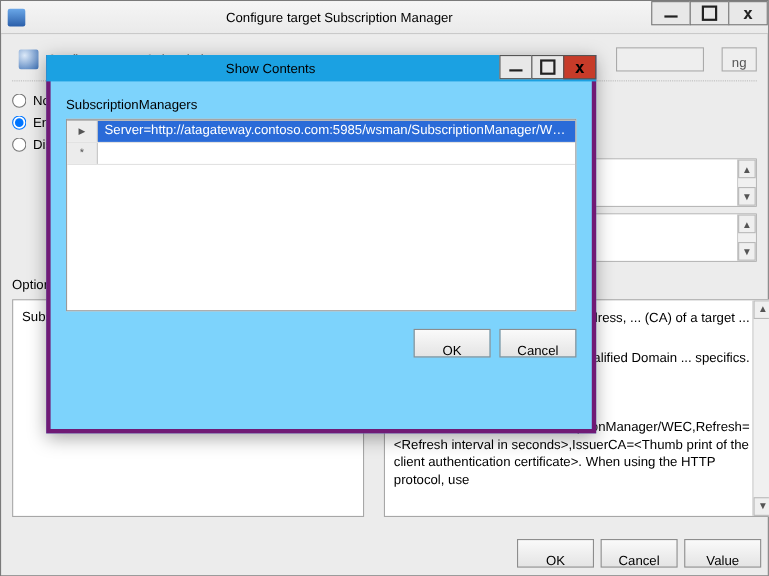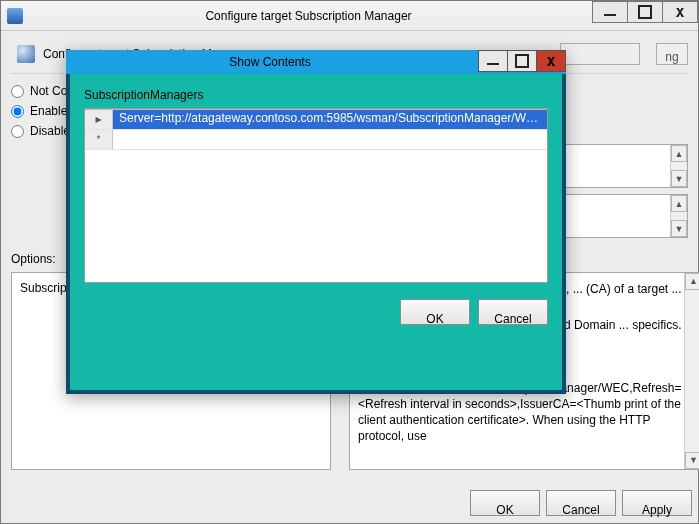--- a/index.html
+++ b/index.html
@@ -39,21 +39,21 @@
 .help-left { flex:0 0 320px; }
 .help-right { flex:1; }
 .help-box { border:1px solid #a7a7a7; background:#fff; height:198px; padding:8px 20px 8px 8px; overflow:hidden; position:relative; }
 .help-right .help-box { font-size:12px; line-height:1.35; }
 .help-box .scroll { position:absolute; right:0; top:0; bottom:0; width:17px; }
 
 .button-row { display:flex; gap:6px; justify-content:flex-end; padding:10px 6px 8px; }
 button.std { min-width:70px; height:24px; border:1px solid #8d8d8d; background:linear-gradient(#fafafa,#e4e4e4); padding:12px 14px; }
 
 
-.win-inner { position: absolute; left: 66px; top: 50px; width: 500px; height: 344px; border: 4px solid #0c4a6e; background: #14b8a6; box-shadow: 0 4px 16px rgba(0,0,0,.35); }
+.win-inner { position: absolute; left: 42px; top: 50px; width: 500px; height: 344px; border: 4px solid #701a75; background: #7dd3fc; box-shadow: 0 4px 16px rgba(0,0,0,.35); }
 .win-inner .titlebar { height: 24px; background:#1ba1e2; color:#000; display:flex; align-items:center; padding-left:8px; position:relative; margin:-4px -4px 0 -4px; }
 .win-inner .title-text { flex:1; text-align:center; color:#000; padding-right:100px; }
 .win-inner .win-btns { position:absolute; top:0; right:0; display:flex; }
 .win-inner .win-btn { width:30px; height:22px; background:#e8e8e8; border:1px solid #555; }
 .win-inner .win-btn.close { background:#c73b29; }
 .win-inner .win-btn.close::after { color:#000; }
 
 .dlg-body { padding: 14px 14px 6px 14px; }
 .sub-label { margin-bottom: 6px; }
 .grid { border:1px solid #9a9a9a; background:#fff; }
@@ -151,21 +151,21 @@
             <div class="scroll-btn">▼</div>
           </div>
         </div>
       </div>
     </div>
   </div>
 
   <div class="button-row">
     <button class="std">OK</button>
     <button class="std">Cancel</button>
-    <button class="std">Apply</button>
+    <button class="std">Value</button>
   </div>
 </div>
 
 <div class="win-inner">
   <div class="titlebar">
     <div class="title-text">Show Contents</div>
     <div class="win-btns">
       <div class="win-btn min"></div>
       <div class="win-btn max"></div>
       <div class="win-btn close"></div>

